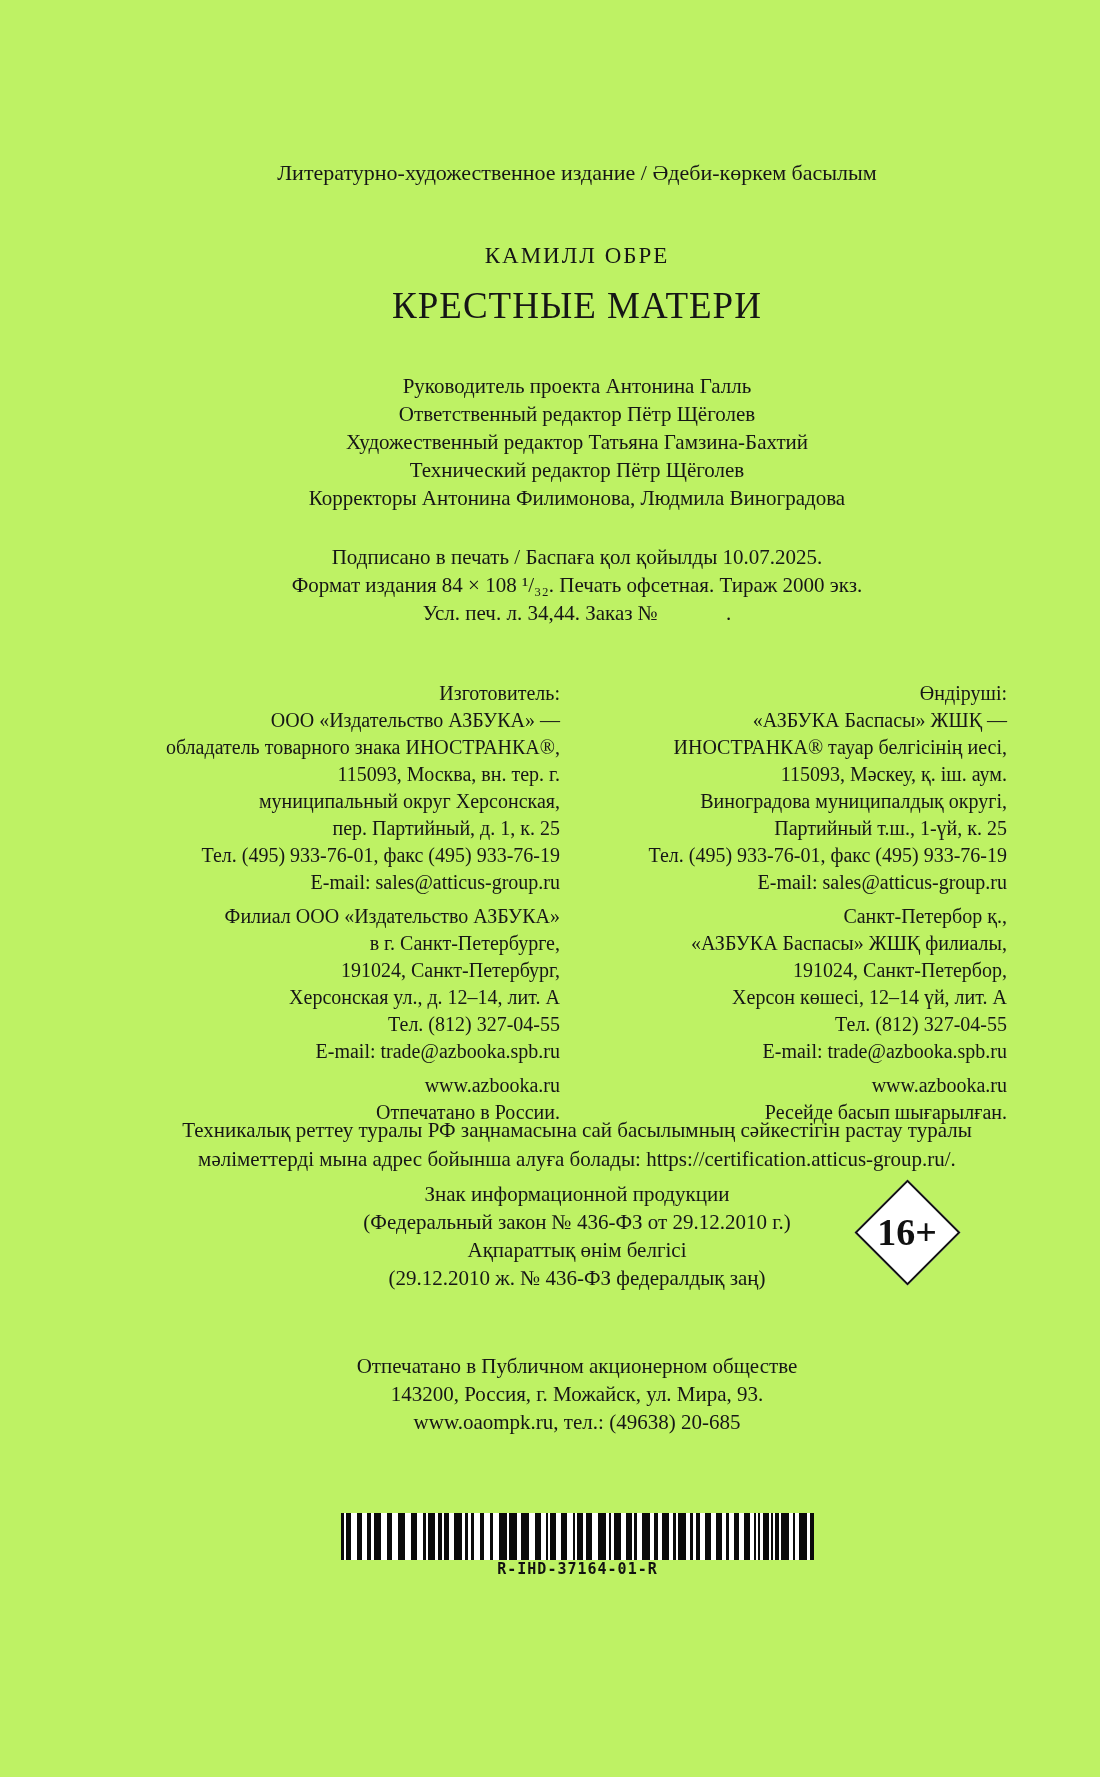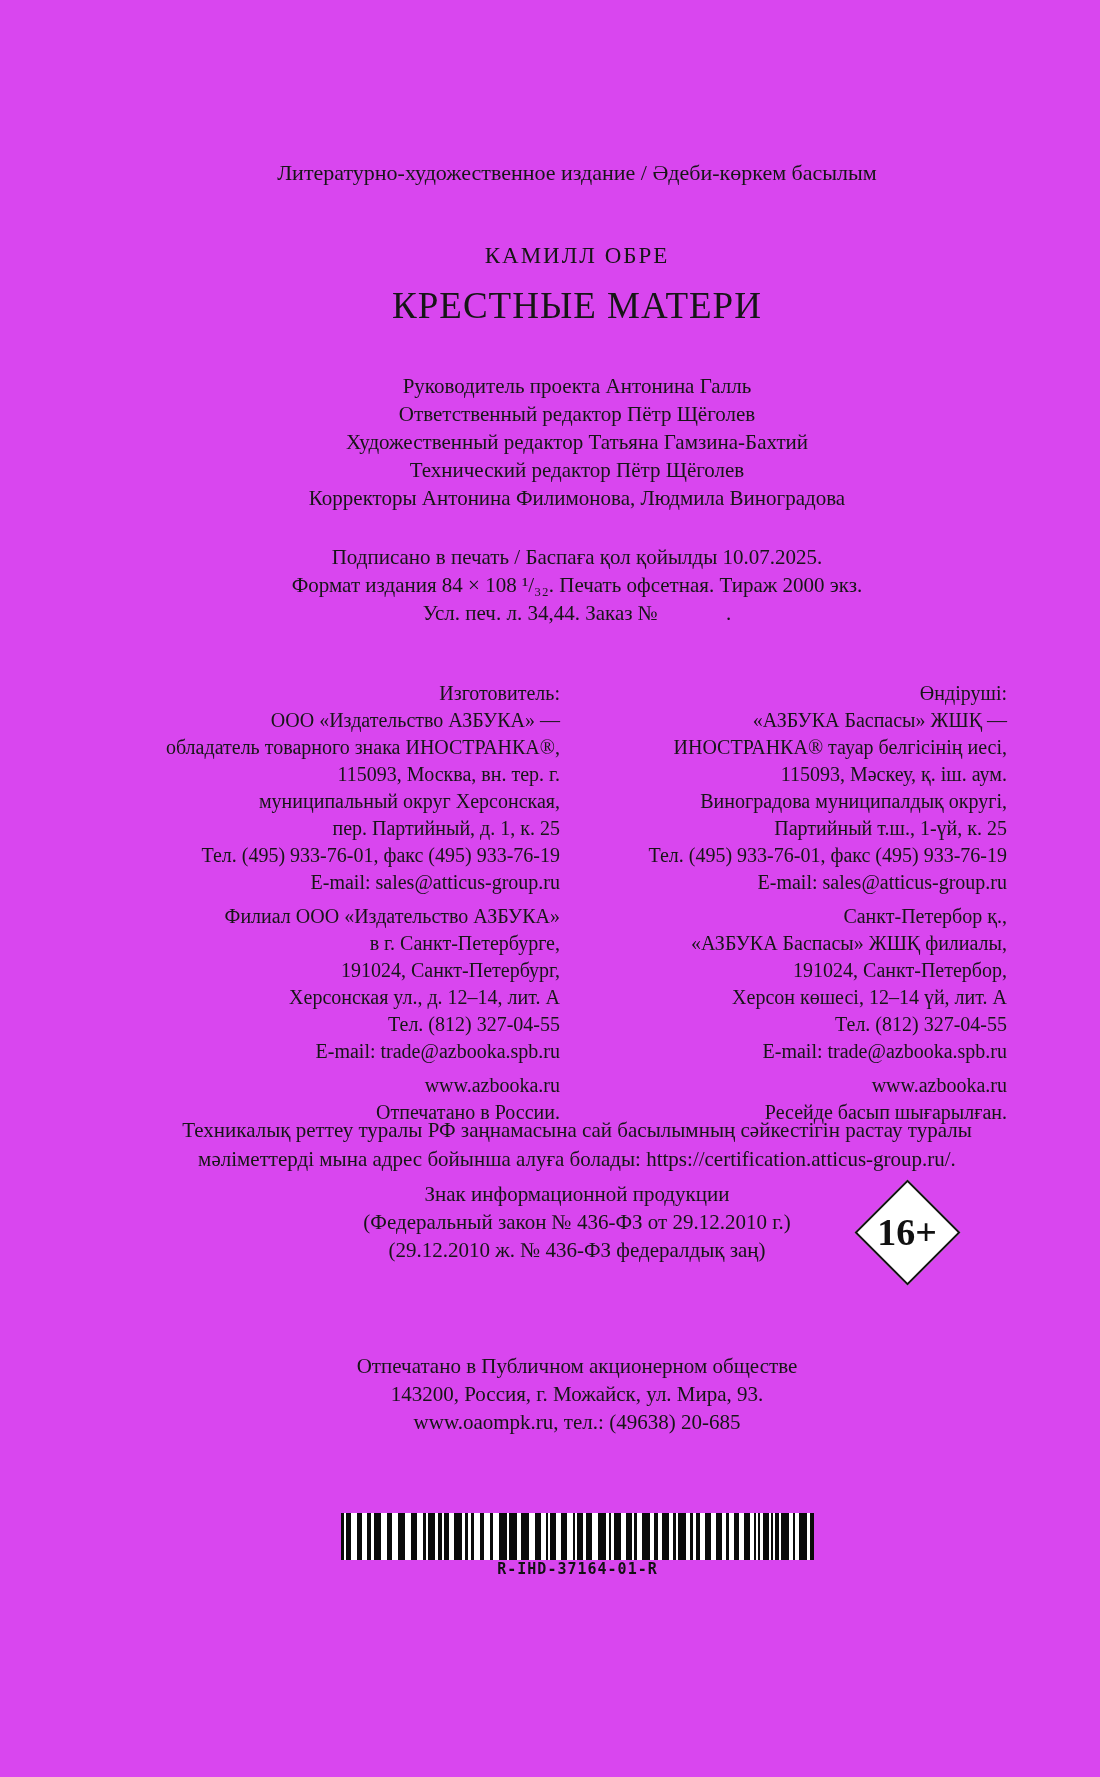--- a/index.html
+++ b/index.html
@@ -1,19 +1,19 @@
 <!DOCTYPE html>
 <html><head>
 <meta charset="utf-8">
 <style>
   html,body{margin:0;padding:0;background:#e8e8e8;}
   .page{
     position:relative;
     width:1100px;height:1777px;
-    background:#d946ef;
+    background:#bef264;
     font-family:"Liberation Serif","DejaVu Serif",serif;
     color:#161616;
     overflow:hidden;
     margin:0 auto;
   }
   .content{position:absolute;left:147px;top:0;width:860px;height:100%;}
   .cline{white-space:nowrap;}
   .centered{position:absolute;left:0;width:860px;text-align:center;}
 
   .edition{top:160px;font-size:22px;}
@@ -125,20 +125,21 @@
     </div>
 
     <div class="centered cert">
       <div class="cline">Техникалық реттеу туралы РФ заңнамасына сай басылымның сәйкестігін растау туралы</div>
       <div class="cline">мәліметтерді мына адрес бойынша алуға болады: https://certification.atticus-group.ru/.</div>
     </div>
 
     <div class="centered infosign">
       <div class="cline">Знак информационной продукции</div>
       <div class="cline">(Федеральный закон № 436-ФЗ от 29.12.2010 г.)</div>
+      <div class="cline">Ақпараттық өнім белгісі</div>
       <div class="cline">(29.12.2010 ж. № 436-ФЗ федералдық заң)</div>
     </div>
 
     <div class="centered printer">
       <div class="cline">Отпечатано в Публичном акционерном обществе</div>
       <div class="cline">143200, Россия, г. Можайск, ул. Мира, 93.</div>
       <div class="cline">www.oaompk.ru, тел.: (49638) 20-685</div>
     </div>
 
     <div class="barcode-wrap">

